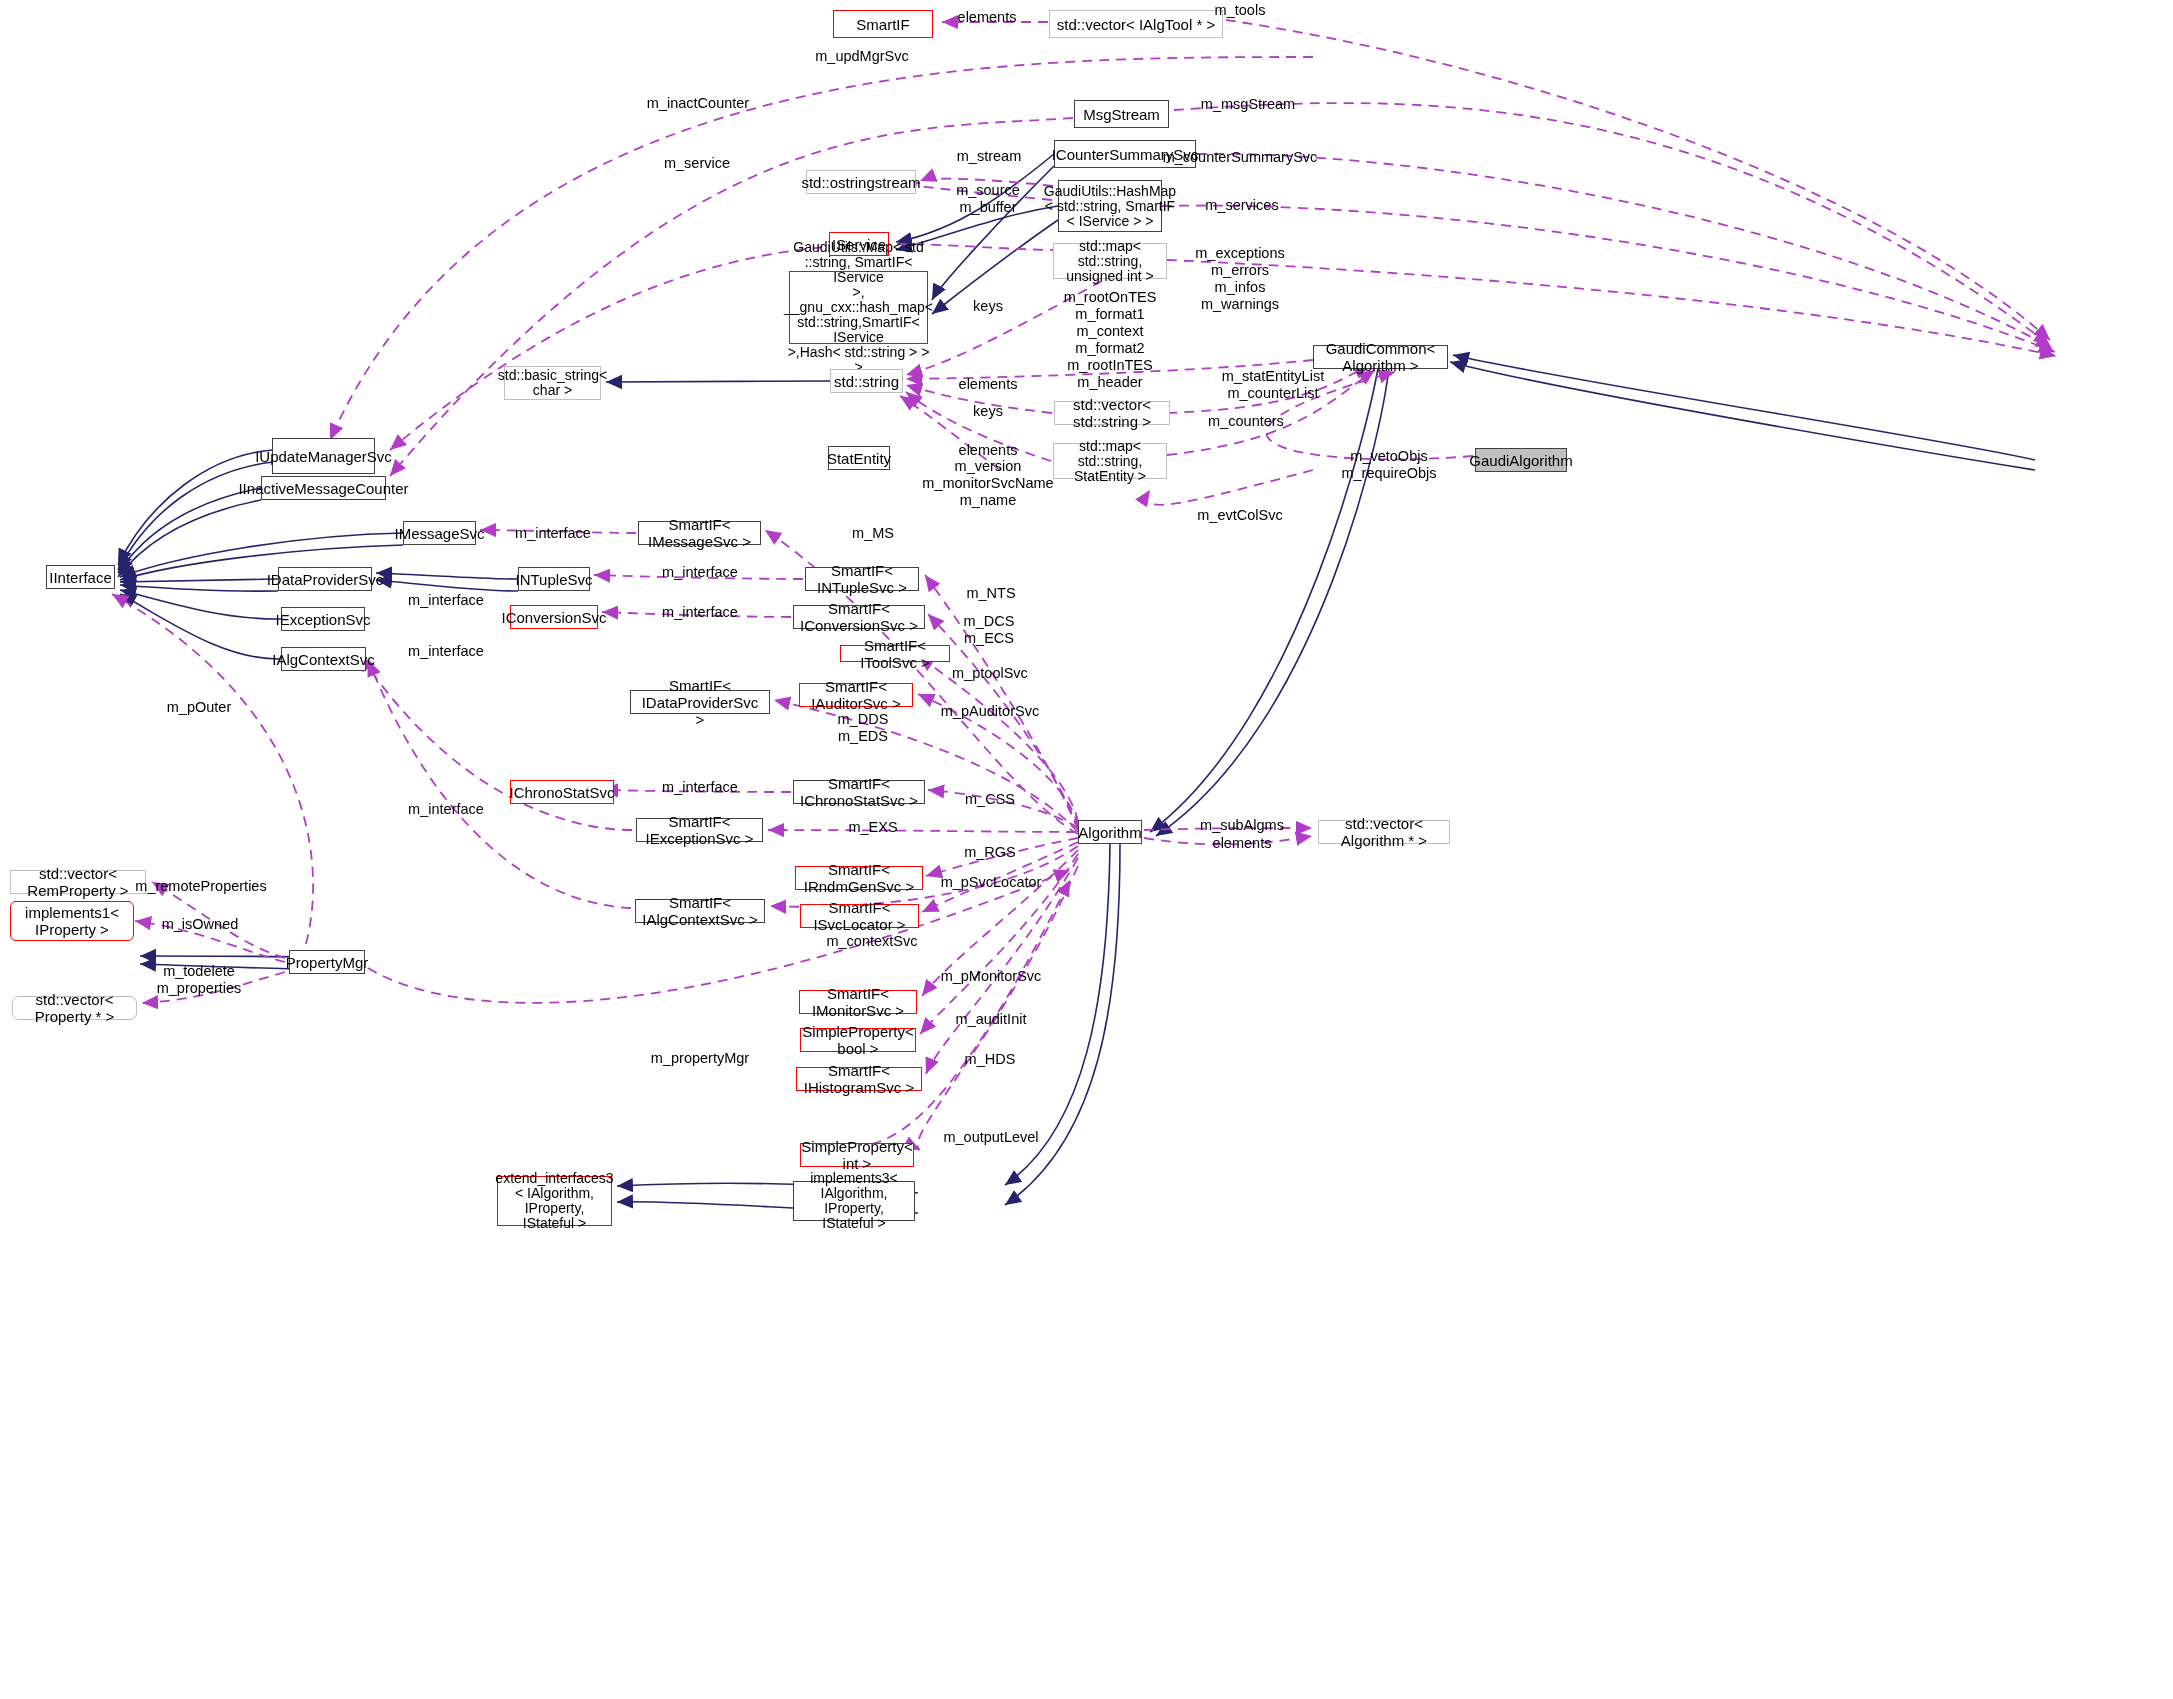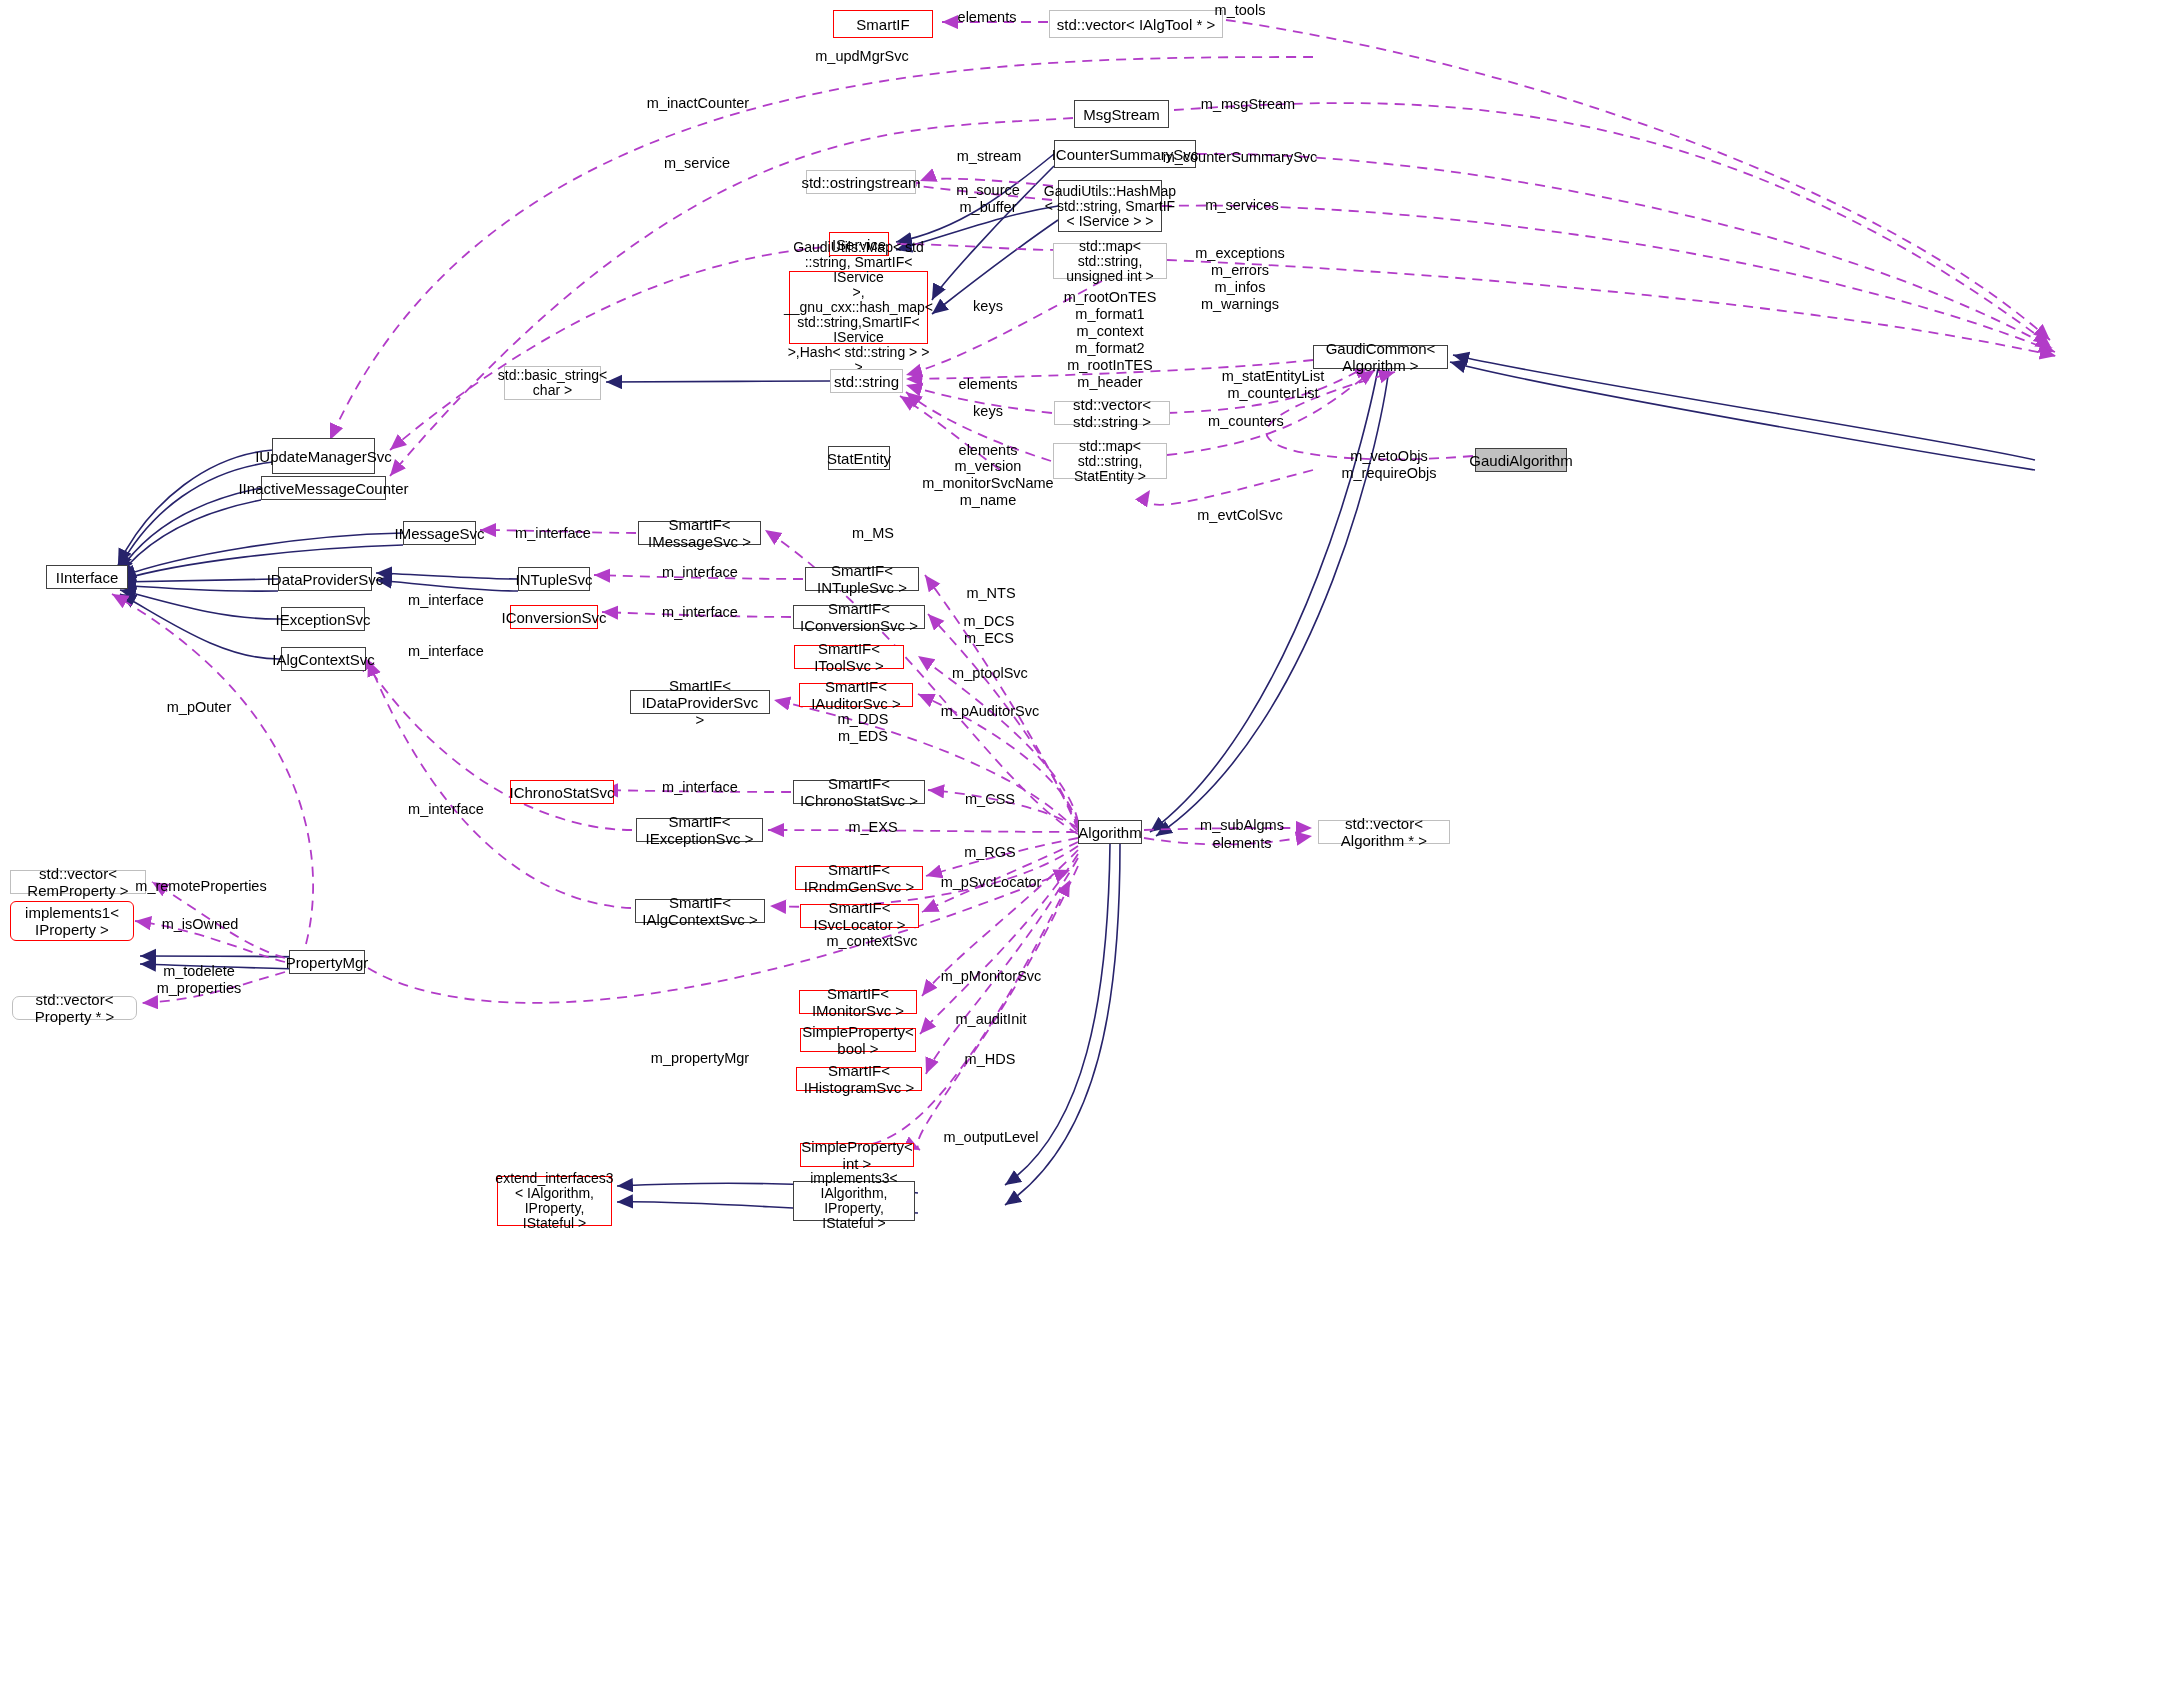--- a/index.html
+++ b/index.html
@@ -132,29 +132,29 @@
     <div class="node b-grey" style="left: 830px; top: 369px; width: 73px; height: 24px;">std::string</div>
     <div class="node b-grey" style="left: 1054px; top: 401px; width: 116px; height: 24px;">std::vector&lt; std::string &gt;</div>
     <div class="node b-dark n-fill" style="left: 1475px; top: 448px; width: 92px; height: 24px;">GaudiAlgorithm</div>
     <div class="node b-dark" style="left: 828px; top: 446px; width: 62px; height: 24px;">StatEntity</div>
     <div class="node b-grey" style="left: 1053px; top: 443px; width: 114px; height: 36px; font-size: 14px; line-height: 15px;">std::map&lt; std::string,
 StatEntity &gt;</div>
     <div class="node b-dark" style="left: 272px; top: 438px; width: 103px; height: 36px;">IUpdateManagerSvc</div>
     <div class="node b-dark" style="left: 261px; top: 476px; width: 125px; height: 24px;">IInactiveMessageCounter</div>
     <div class="node b-dark" style="left: 403px; top: 521px; width: 73px; height: 24px;">IMessageSvc</div>
     <div class="node b-dark" style="left: 638px; top: 521px; width: 123px; height: 24px;">SmartIF&lt; IMessageSvc &gt;</div>
-    <div class="node b-dark" style="left: 46px; top: 565px; width: 82px; height: 24px;">IInterface</div>
+    <div class="node b-dark" style="left: 46px; top: 565px; width: 69px; height: 24px;">IInterface</div>
     <div class="node b-dark" style="left: 278px; top: 567px; width: 94px; height: 24px;">IDataProviderSvc</div>
     <div class="node b-dark" style="left: 518px; top: 567px; width: 72px; height: 24px;">INTupleSvc</div>
     <div class="node b-dark" style="left: 805px; top: 567px; width: 114px; height: 24px;">SmartIF&lt; INTupleSvc &gt;</div>
     <div class="node b-dark" style="left: 281px; top: 607px; width: 84px; height: 24px;">IExceptionSvc</div>
     <div class="node b-red" style="left: 510px; top: 605px; width: 88px; height: 24px;">IConversionSvc</div>
     <div class="node b-dark" style="left: 793px; top: 605px; width: 132px; height: 24px;">SmartIF&lt; IConversionSvc &gt;</div>
     <div class="node b-dark" style="left: 281px; top: 647px; width: 85px; height: 24px;">IAlgContextSvc</div>
-    <div class="node b-red" style="left: 794px; top: 645px; width: 110px; height: 24px;">SmartIF&lt; IToolSvc &gt;</div>
+    <div class="node b-red" style="left: 840px; top: 645px; width: 110px; height: 17px;">SmartIF&lt; IToolSvc &gt;</div>
     <div class="node b-red" style="left: 799px; top: 683px; width: 114px; height: 24px;">SmartIF&lt; IAuditorSvc &gt;</div>
     <div class="node b-dark" style="left: 630px; top: 690px; width: 140px; height: 24px;">SmartIF&lt; IDataProviderSvc &gt;</div>
     <div class="node b-red" style="left: 510px; top: 780px; width: 104px; height: 24px;">IChronoStatSvc</div>
     <div class="node b-dark" style="left: 793px; top: 780px; width: 132px; height: 24px;">SmartIF&lt; IChronoStatSvc &gt;</div>
     <div class="node b-dark" style="left: 1078px; top: 820px; width: 64px; height: 24px;">Algorithm</div>
     <div class="node b-dark" style="left: 636px; top: 818px; width: 127px; height: 24px;">SmartIF&lt; IExceptionSvc &gt;</div>
     <div class="node b-grey" style="left: 1318px; top: 820px; width: 132px; height: 24px;">std::vector&lt; Algorithm * &gt;</div>
     <div class="node b-red" style="left: 795px; top: 866px; width: 128px; height: 24px;">SmartIF&lt; IRndmGenSvc &gt;</div>
     <div class="node b-dark" style="left: 635px; top: 899px; width: 130px; height: 24px;">SmartIF&lt; IAlgContextSvc &gt;</div>
     <div class="node b-red" style="left: 800px; top: 904px; width: 119px; height: 24px;">SmartIF&lt; ISvcLocator &gt;</div>

